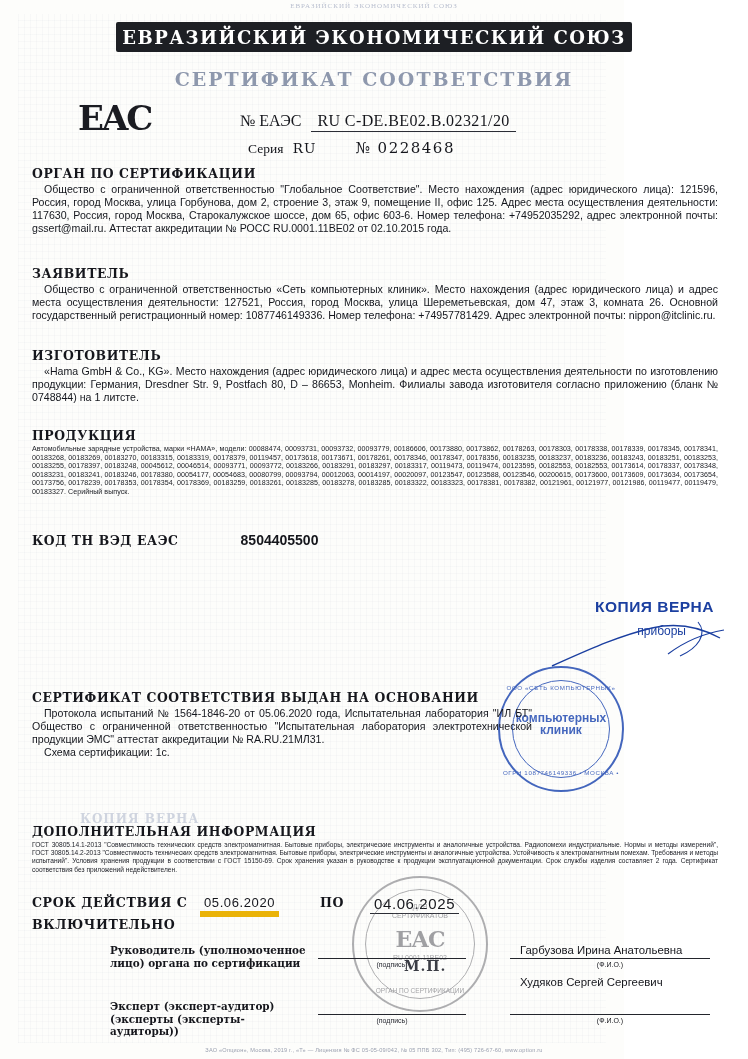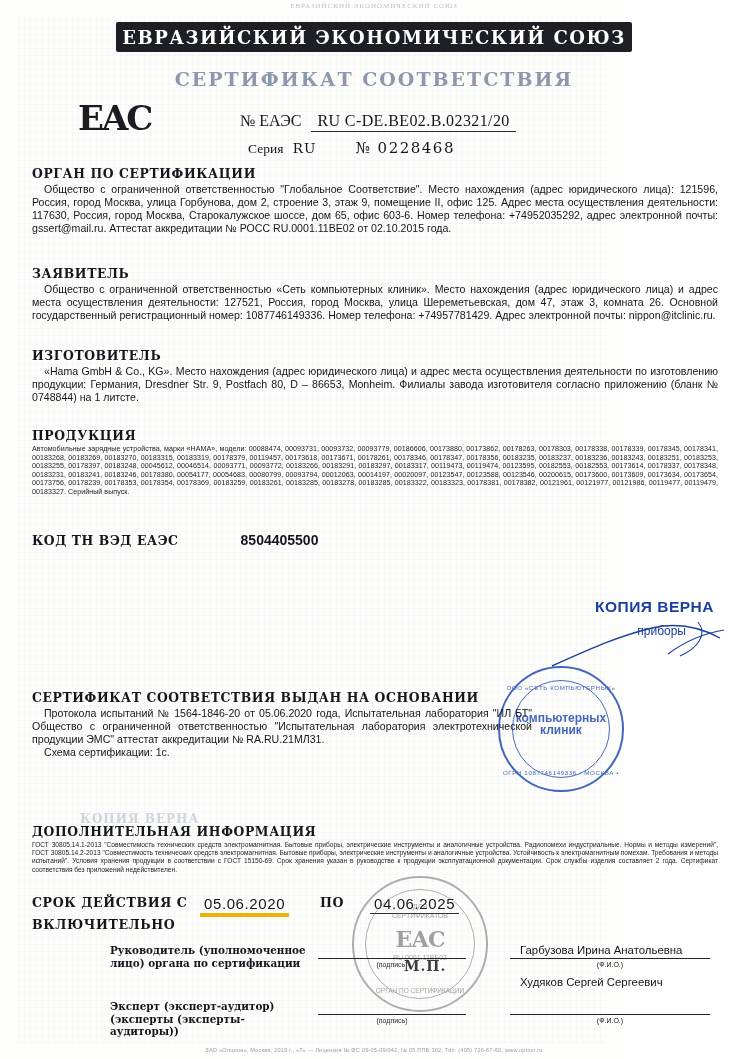--- a/index.html
+++ b/index.html
@@ -275,22 +275,22 @@
     font-family: "DejaVu Serif", serif;
     font-weight: bold;
     font-size: 12.6px;
     letter-spacing: 0.6px;
   }
   .valid-from-label { position: absolute; left: 0; top: 0; }
   .valid-from-val {
     position: absolute; left: 168px; top: 0;
     font-family: "Liberation Sans", sans-serif;
     font-weight: normal;
-    font-size: 15px;
-    border-bottom: 4px solid #eab308;
+    font-size: 13px;
+    border-bottom: 6px solid #eab308;
     padding: 0 4px 1px 4px;
   }
   .valid-to-label { position: absolute; left: 288px; top: 0; }
   .valid-to-val {
     position: absolute; left: 338px; top: 0;
     font-family: "Liberation Sans", sans-serif;
     font-weight: normal;
     font-size: 15px;
     border-bottom: 1px solid #2b2d35;
     padding: 0 4px 1px 4px;

